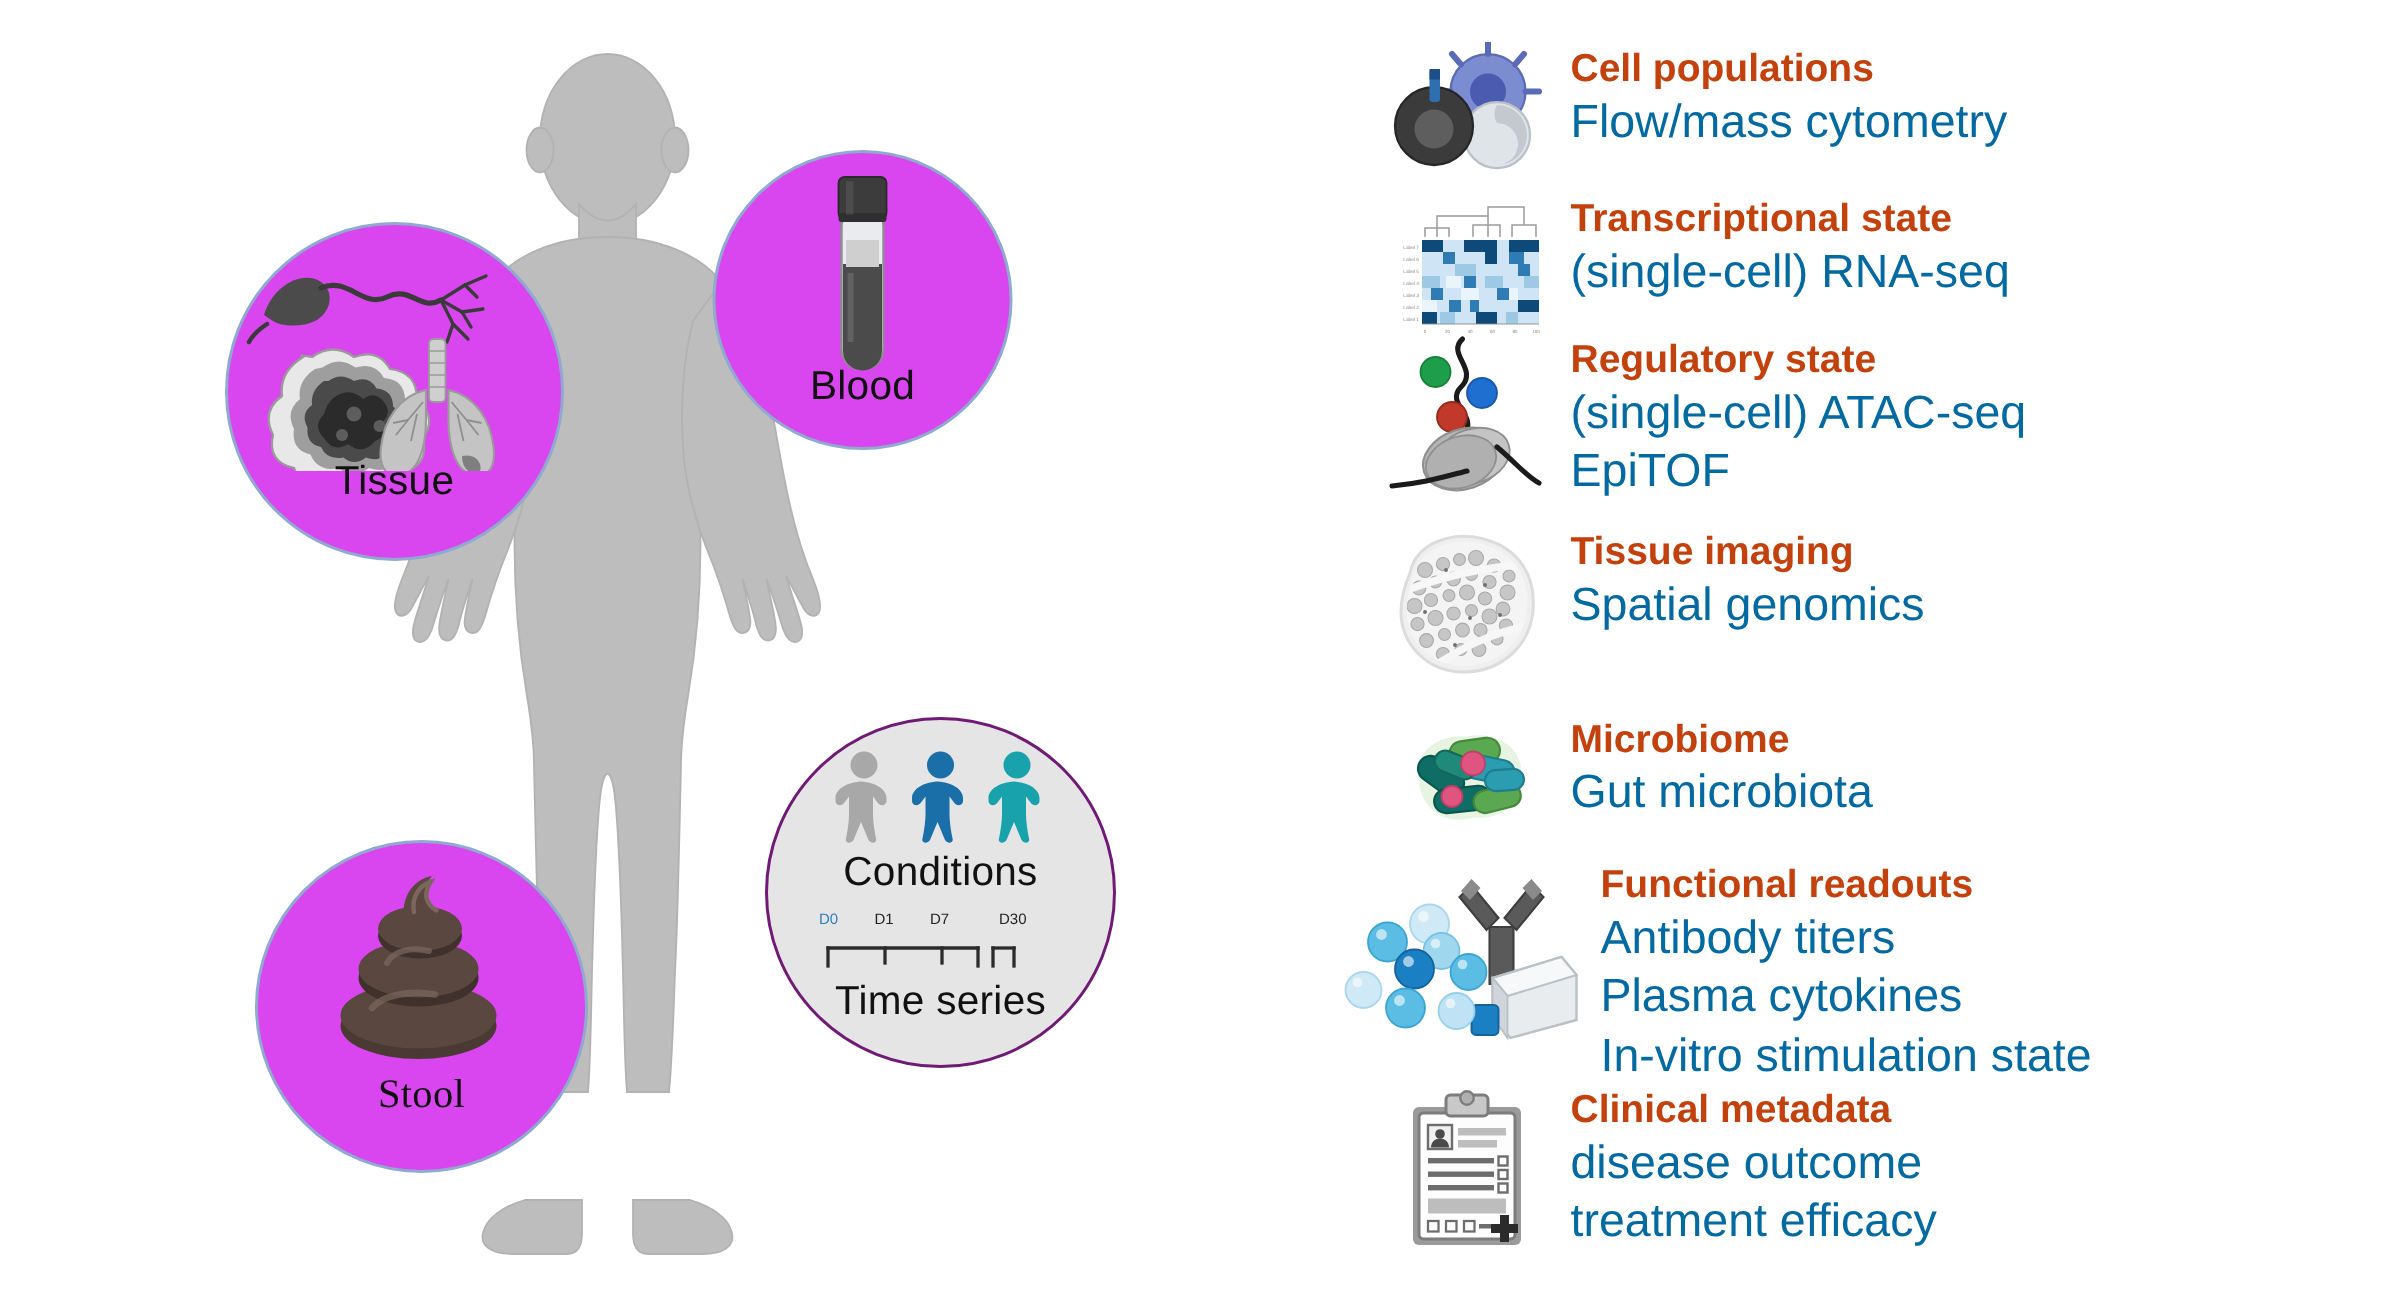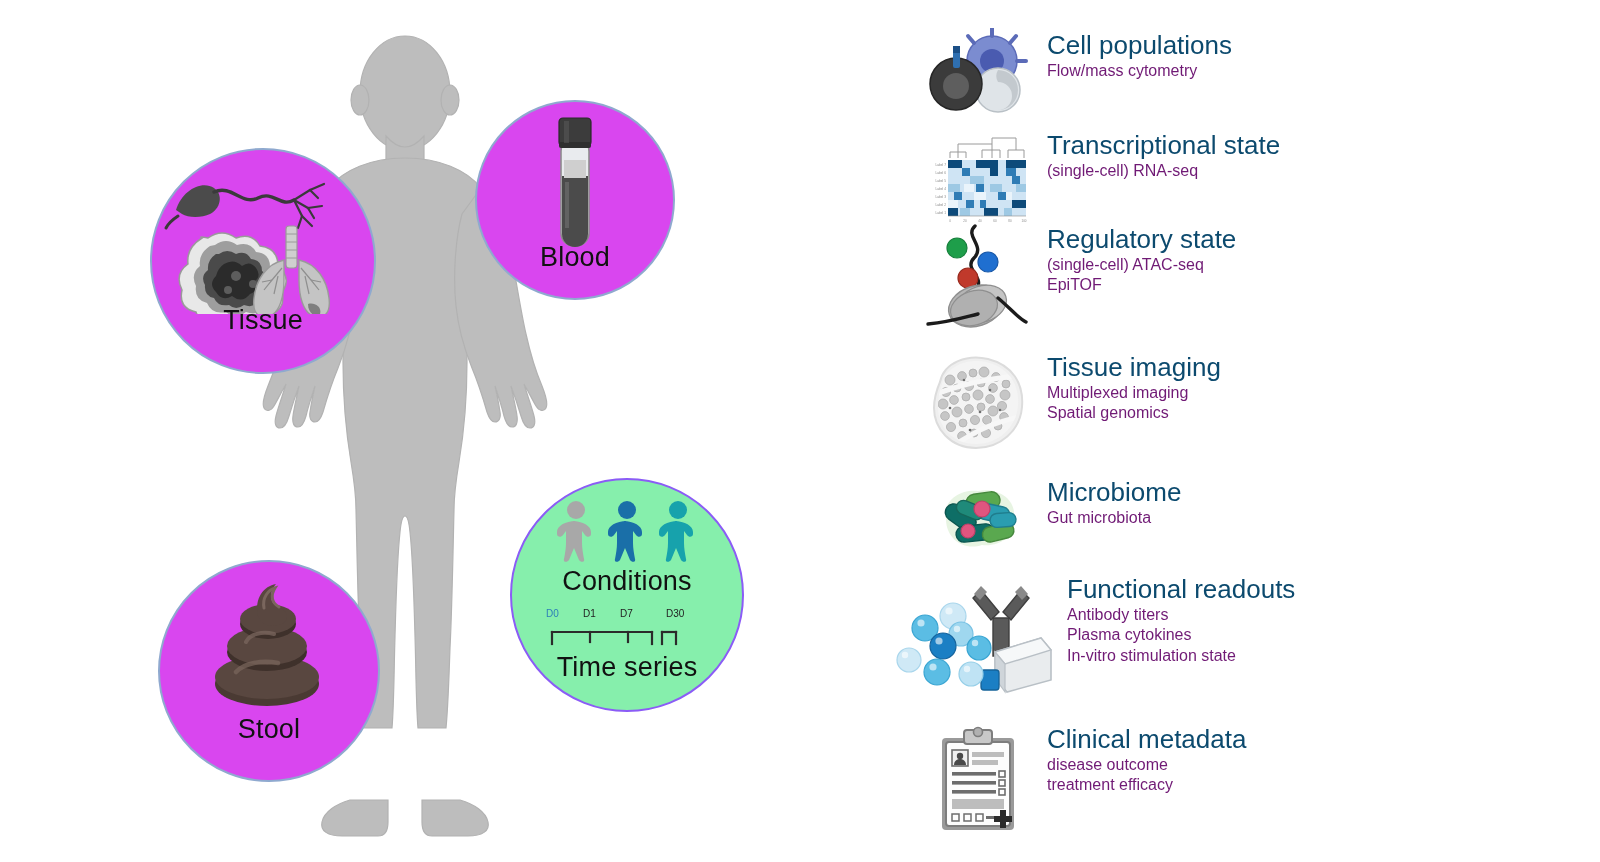--- a/index.html
+++ b/index.html
@@ -14,36 +14,36 @@
   .left-panel{position:absolute;left:0;top:0;width:790px;height:862px;}
 
   .body-figure{position:absolute;left:190px;top:18px;width:430px;height:830px;}
 
   .circle{position:absolute;border-radius:50%;display:block;}
   .circle-label{
     position:absolute;width:100%;text-align:center;
     font-size:27px;color:#111;letter-spacing:.2px;
   }
   .c-blue{background:#d946ef;border:2px solid #8fa9cf;}
-  .c-mint{background:#86efac;border:2px solid #8b5cf6;}
+  .c-mint{background:#e5e5e5;border:2px solid #701a75;}
 
   #circle-tissue{left:150px;top:148px;width:222px;height:222px;}
   #circle-blood{left:475px;top:100px;width:196px;height:196px;}
-  #circle-stool{left:158px;top:560px;width:218px;height:218px;}
+  #circle-stool{left:170px;top:560px;width:218px;height:218px;font-family:Liberation Serif, serif;}
   #circle-conditions{left:510px;top:478px;width:230px;height:230px;}
 
   .art{position:absolute;}
 
   
   .right-panel{position:absolute;left:900px;top:0;width:700px;height:862px;}
   .row{position:absolute;display:flex;align-items:flex-start;}
   .row .icon-box{width:115px;flex:0 0 115px;position:relative;}
   .row .text-box{margin-left:12px;padding-top:2px;}
-  .r-title{font-size:26px;font-weight:normal;color:#0c4a6e;line-height:1.18;white-space:nowrap;}
-  .r-sub{font-size:16px;color:#701a75;line-height:1.28;white-space:nowrap;}
+  .r-title{font-size:26px;font-weight:bold;color:#c2410c;line-height:1.18;white-space:nowrap;}
+  .r-sub{font-size:31px;color:#0369a1;line-height:1.28;white-space:nowrap;}
   .indent{padding-left:6px;}
 
   
   .ts-wrap{position:absolute;left:28px;top:128px;width:172px;height:52px;}
   .ts-lbl{position:absolute;font-size:10px;color:#222;top:0;}
   .ts-lbl.hl{color:#2d7fb8;}
 </style>
 </head>
 <body>
 
@@ -446,21 +446,20 @@
                 <circle cx="30" cy="58" r="1.3"></circle>
               <circle cx="60" cy="62" r="1.3"></circle>
                 <circle cx="80" cy="60" r="1.3"></circle>
                 <circle cx="50" cy="80" r="1.3"></circle>
             </g>
           </g>
         </svg>
       </div>
       <div class="text-box">
         <div class="r-title">Tissue imaging</div>
-        <div class="r-sub">Multiplexed imaging</div>
         <div class="r-sub">Spatial genomics</div>
       </div>
     </div>
 
     <div class="row" style="left:20px;top:475px;">
       <div class="icon-box" style="height:92px;">
         <svg width="110" height="92" viewBox="0 0 110 92">
           <path d="M26 44 C22 26 40 14 58 16 C78 12 96 24 94 42 C98 58 82 72 62 70 C44 76 26 64 26 44 Z" fill="#dff0d8" opacity=".75"></path>
           <g stroke-width="1.4">
             <rect x="46" y="18" width="34" height="17" rx="8.5" fill="#5aa84f" stroke="#46883d" transform="rotate(-8 63 26)"></rect>

